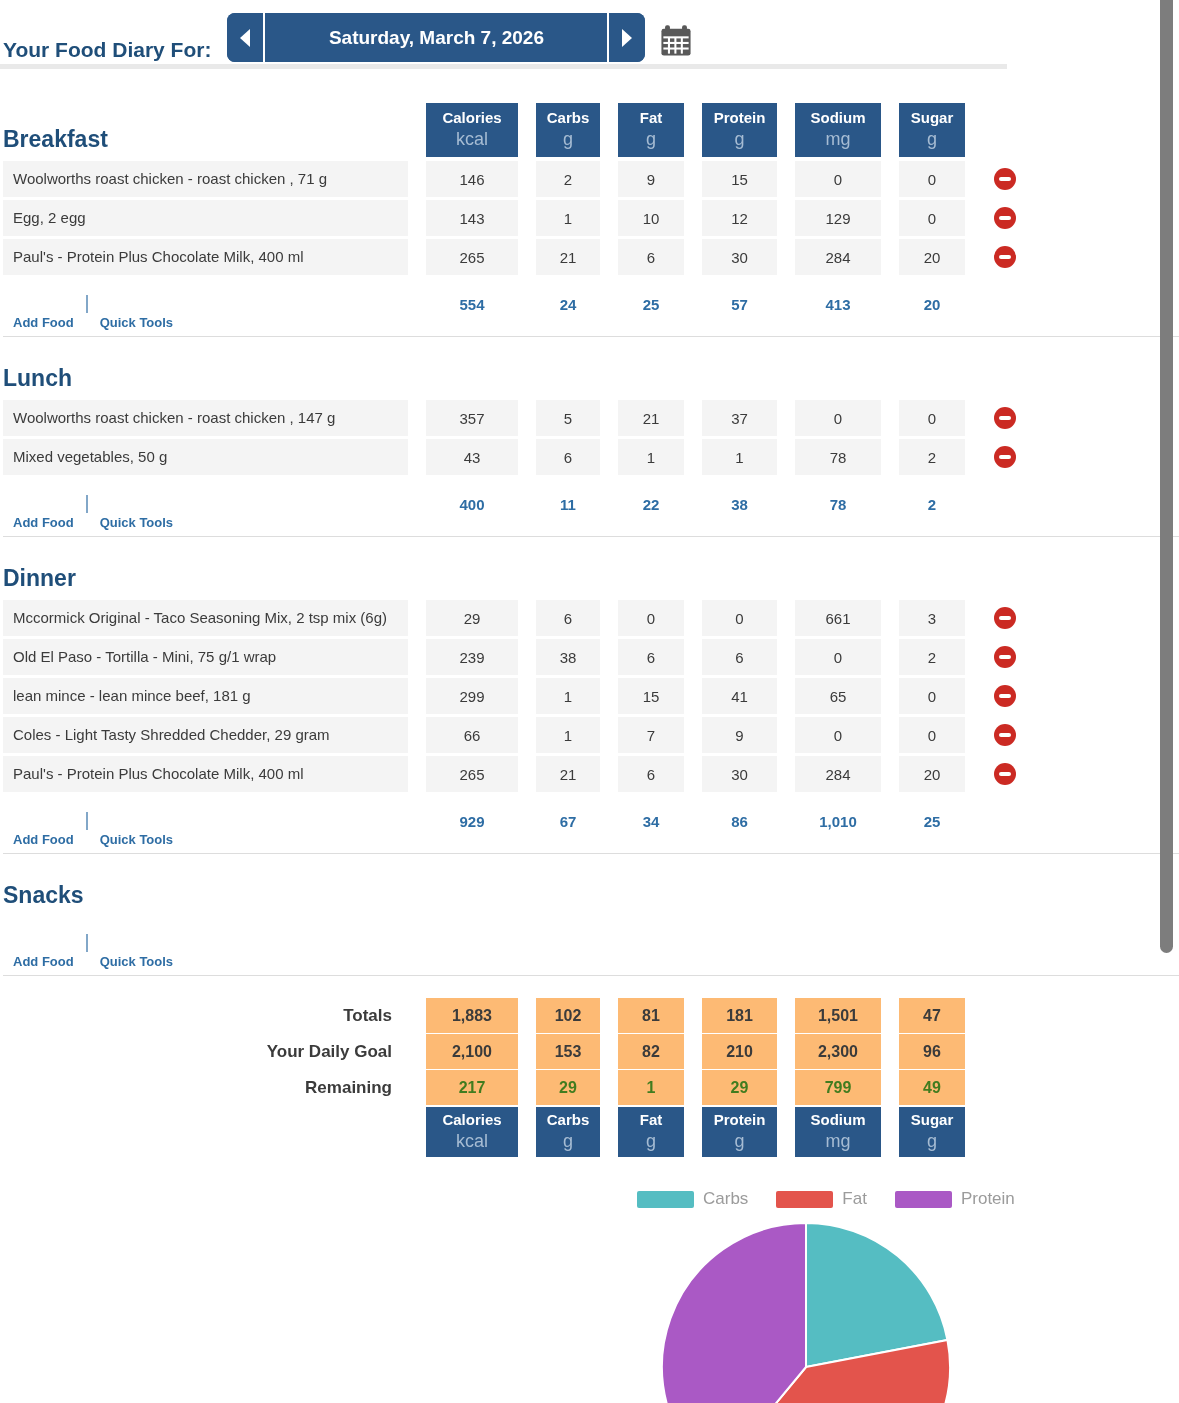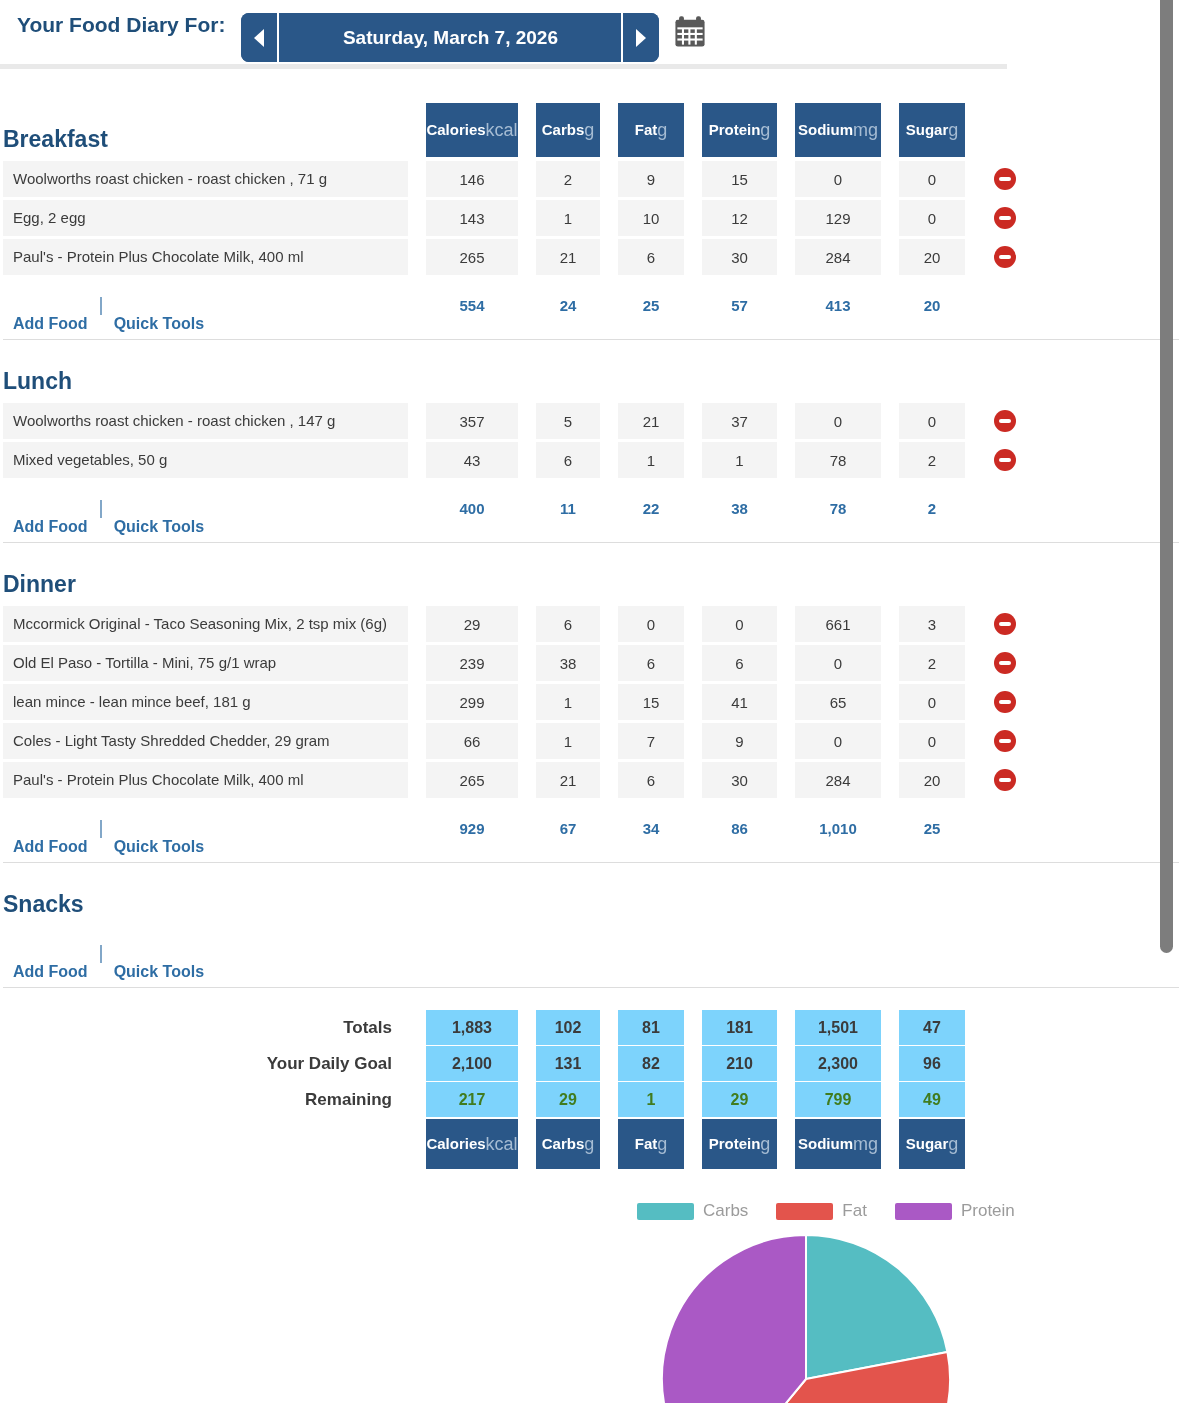--- a/index.html
+++ b/index.html
@@ -1,21 +1,21 @@
 <!DOCTYPE html>
 <html><head>
 <meta charset="utf-8">
 <style>
   * { margin:0; padding:0; box-sizing:border-box; }
   html,body { width:1179px; height:1403px; background:#fff; overflow:hidden;
     font-family:"Liberation Sans", sans-serif; color:#3b3b3b; }
   .page { position:relative; width:1179px; height:1403px; }
 
   
-  .diary-header { display:flex; align-items:flex-start; padding:13px 0 0 17px; height:62px; }
+  .diary-header { display:flex; align-items:flex-end; padding:13px 0 0 3px; height:62px; }
   .page-title { font-size:21px; font-weight:bold; color:#1f4e79; margin-right:16px; }
   .date-nav { display:flex; align-items:stretch; height:49px; width:418px;
     background:#2a5788; border-radius:8px; overflow:hidden; }
   .nav-btn { width:36px; border:none; background:#2a5788; cursor:pointer;
     display:flex; align-items:center; justify-content:center; }
   .nav-divider { width:2px; background:#fff; }
   .tri-left { width:0; height:0; border-top:9px solid transparent; border-bottom:9px solid transparent; border-right:10px solid #fff; }
   .tri-right { width:0; height:0; border-top:9px solid transparent; border-bottom:9px solid transparent; border-left:10px solid #fff; }
   .date-label { flex:1; display:flex; align-items:center; justify-content:center;
     color:#fff; font-size:19px; font-weight:bold; }
@@ -24,46 +24,46 @@
 
   
   .grid { display:grid; grid-template-columns:405px 92px 64px 66px 75px 86px 66px 44px;
     column-gap:18px; align-items:center; }
   .cell { text-align:center; font-size:15px; }
 
   #meals { margin-top:34px; padding-left:3px; }
   .meal-head { align-items:end; margin-bottom:4px; }
   .meal-title { font-size:23px; font-weight:bold; color:#1f4e79; text-align:left; padding-bottom:4px; }
   .meal + .meal .meal-title { margin-top:14px; }
-  .colhead { background:#2a5788; height:54px; display:flex; flex-direction:row;
+  .colhead { background:#2a5788; height:54px; display:flex; flex-direction:column;
     align-items:center; justify-content:center; line-height:1.25; }
   .colhead .lbl { color:#fff; font-weight:bold; font-size:15px; }
   .colhead .unit { color:#a6bcd3; font-size:18px; }
 
   .food-row { margin-bottom:3px; }
   .food-row .cell { background:#f4f4f4; min-height:36px;
     display:flex; align-items:center; justify-content:center; }
   .food-row .desc { justify-content:flex-start; text-align:left; padding:7px 10px; line-height:20px; }
   .food-row .delcell { background:transparent; }
   .del-btn { width:22px; height:22px; border-radius:50%; background:#cb2a23; border:none;
     cursor:pointer; position:relative; display:block; }
   .del-minus { position:absolute; left:5px; top:9px; width:12px; height:4px;
     border-radius:2px; background:#fff; }
 
   .footer-row { min-height:34px; border-bottom:1px solid #ddd; padding-bottom:6px; margin-bottom:14px; }
   .links { display:flex; align-items:center; justify-content:flex-start; padding-left:10px; }
-  .meal-link { color:#2e6da4; font-weight:bold; font-size:16px; text-decoration:none; cursor:pointer;margin-top:37px; }
+  .meal-link { color:#2e6da4; font-weight:bold; font-size:13px; text-decoration:none; cursor:pointer;margin-top:37px; }
   .link-sep { width:2px; height:18px; background:#2e6da4; opacity:.6; margin:0 12px; }
   .subtotal { color:#2e6da4; font-weight:bold; }
 
   
   #summary { margin-top:22px; padding-left:3px; }
   .summary-row { margin-bottom:1px; }
   .summary-row .label { text-align:right; padding-right:16px; font-weight:bold; font-size:17px; color:#3b3b3b; }
-  .summary-row .cell.val { background:#7dd3fc; min-height:35px; display:flex; align-items:center;
+  .summary-row .cell.val { background:#fdba74; min-height:35px; display:flex; align-items:center;
     justify-content:center; font-weight:bold; font-size:16px; }
   .summary-row.remaining .cell.val { color:#417c1f; }
   #bottom-header { margin-top:2px; padding-left:3px; }
   #bottom-header .colhead { height:50px; }
 
   
   .chart-area { position:relative; height:340px; margin-top:26px; }
   .legend { position:absolute; left:637px; top:6px; display:flex; align-items:center; }
   .legend-item { display:flex; align-items:center; margin-right:28px; }
   .legend-item:last-child { margin-right:0; }
@@ -361,21 +361,21 @@
         <div class="cell val">102</div>
         <div class="cell val">81</div>
         <div class="cell val">181</div>
         <div class="cell val">1,501</div>
         <div class="cell val">47</div>
         <div class="cell"></div>
       </div>
       <div class="grid summary-row ">
         <div class="cell label">Your Daily Goal</div>
         <div class="cell val">2,100</div>
-        <div class="cell val">131</div>
+        <div class="cell val">153</div>
         <div class="cell val">82</div>
         <div class="cell val">210</div>
         <div class="cell val">2,300</div>
         <div class="cell val">96</div>
         <div class="cell"></div>
       </div>
       <div class="grid summary-row remaining">
         <div class="cell label">Remaining</div>
         <div class="cell val">217</div>
         <div class="cell val">29</div>

